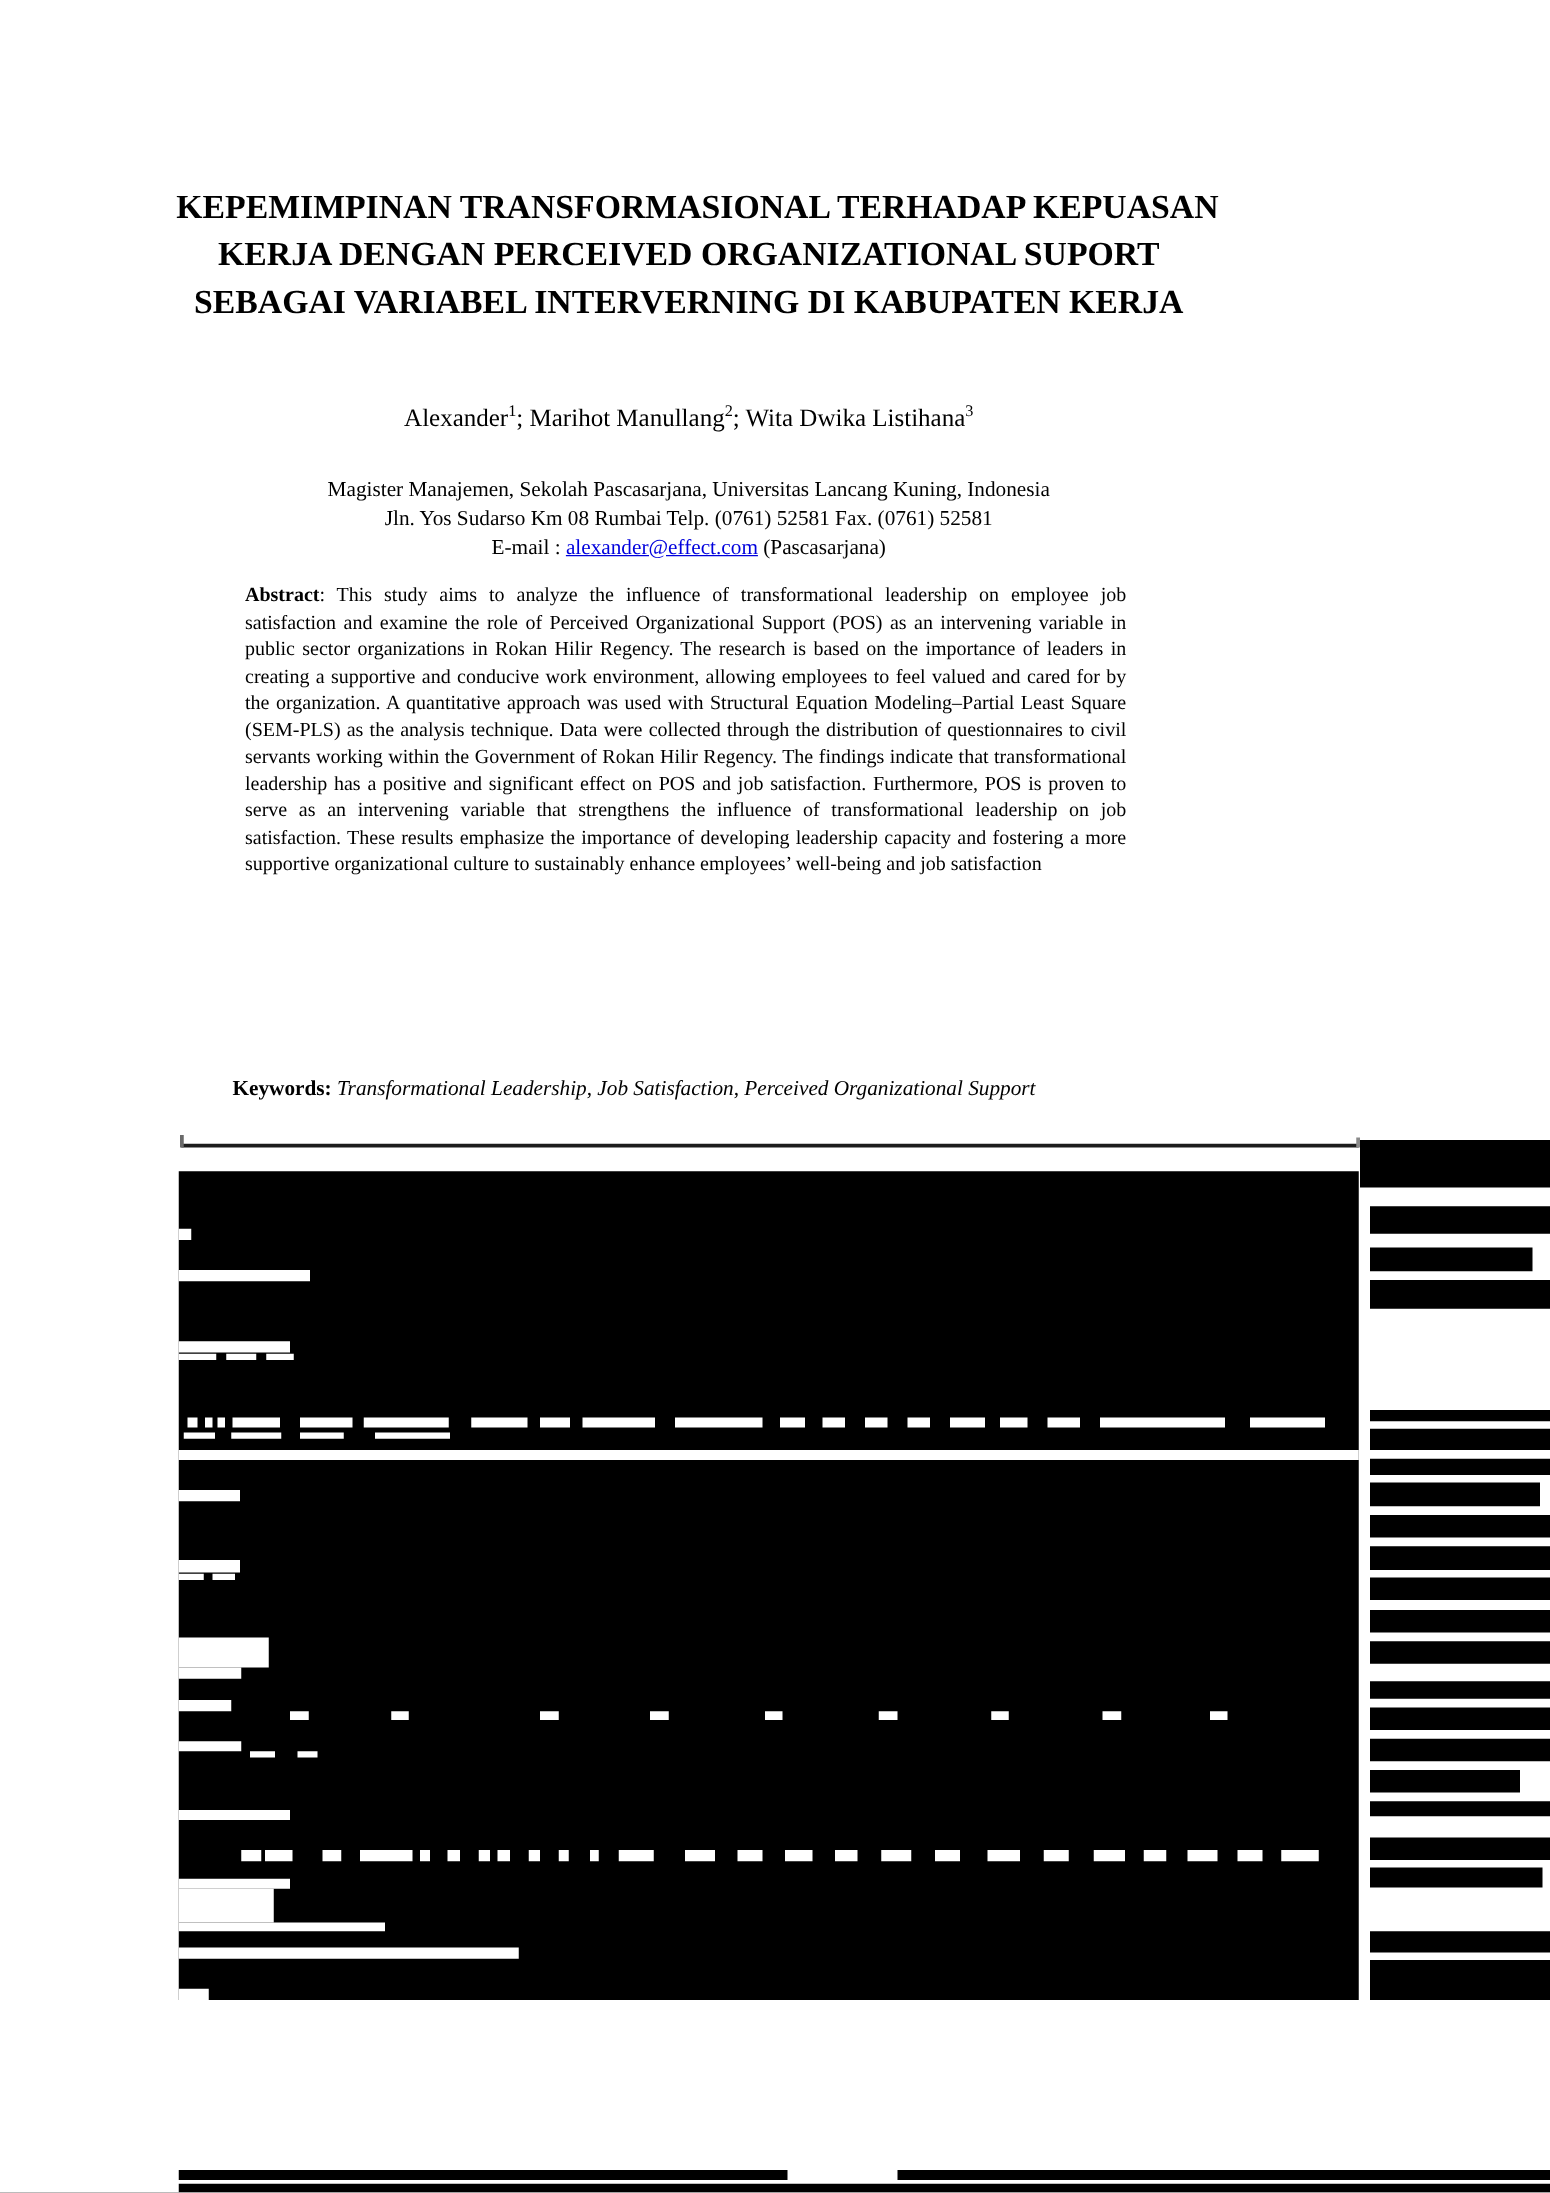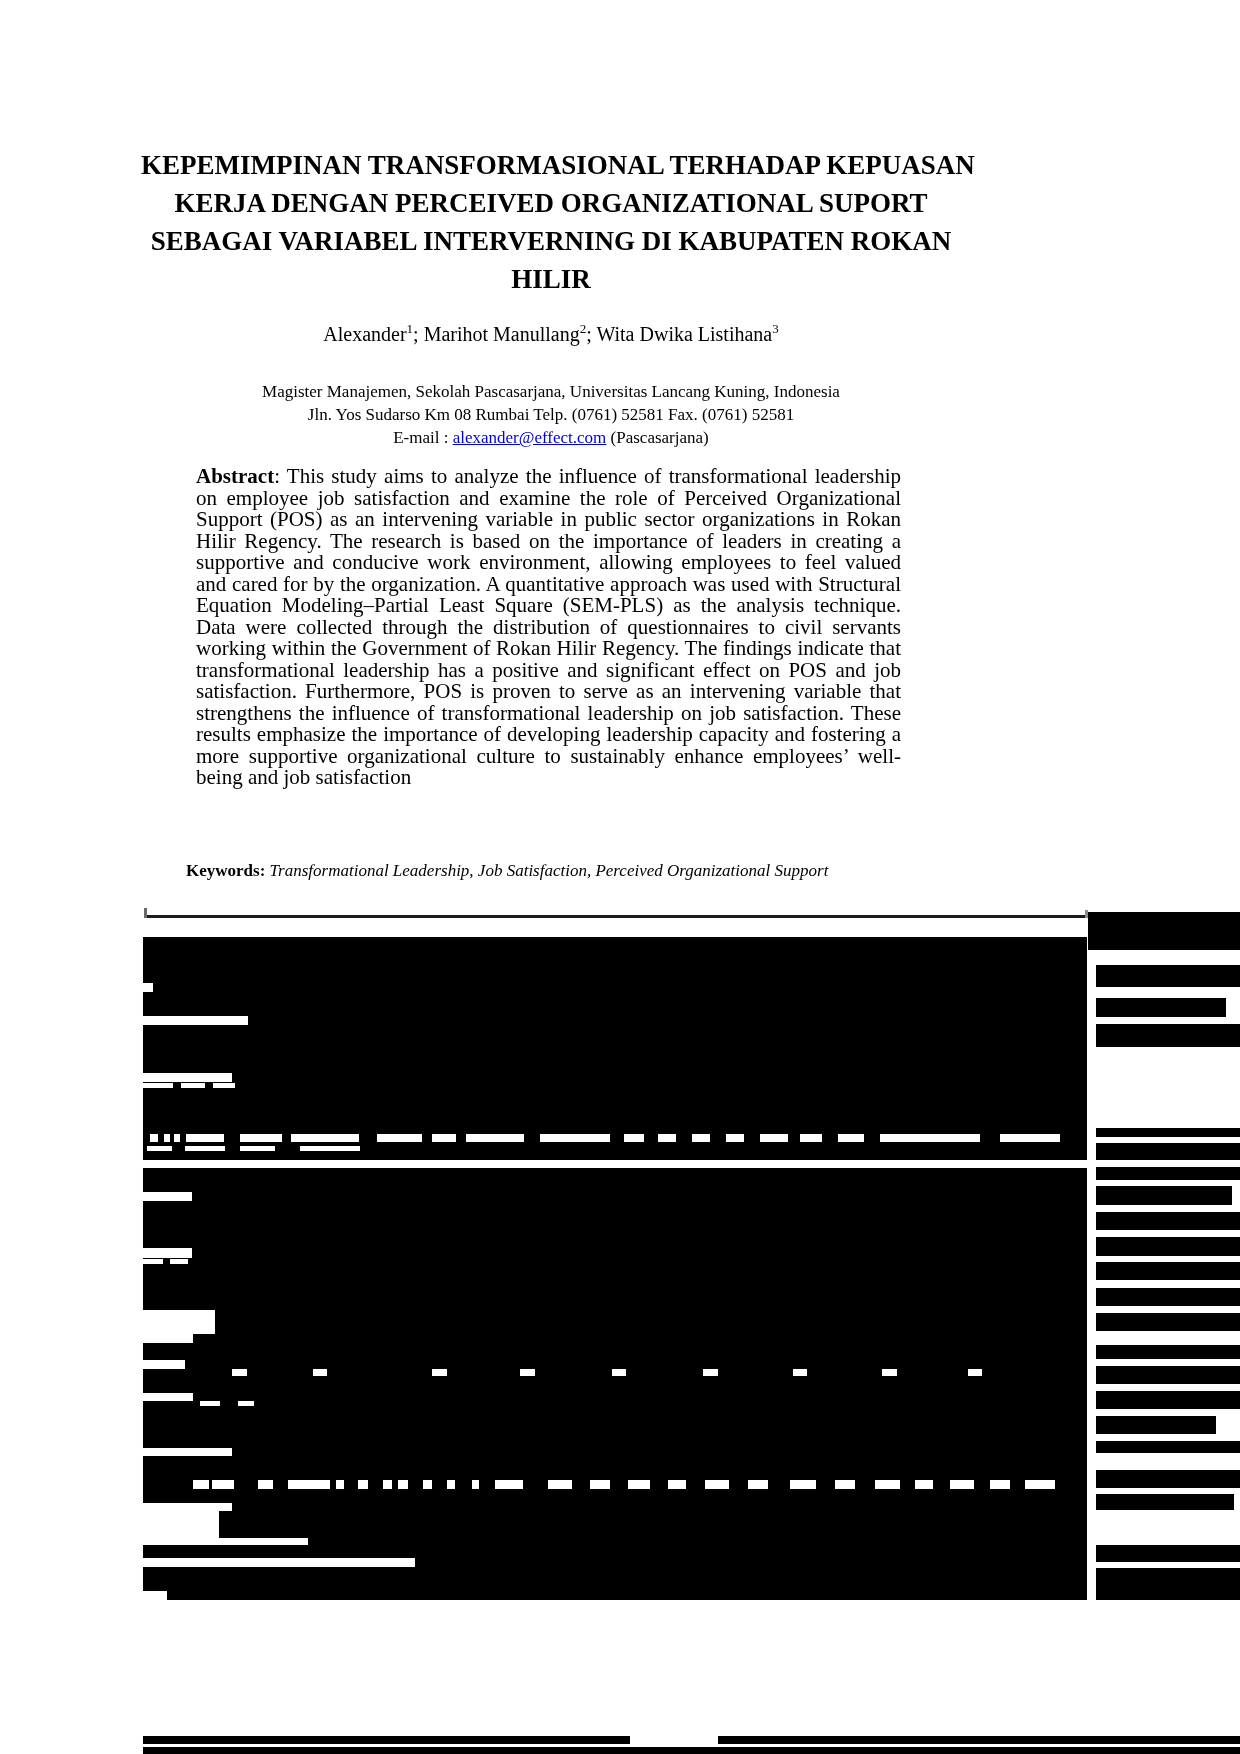--- a/index.html
+++ b/index.html
@@ -11,41 +11,40 @@
   .abs{position:absolute;}
   .centered-col{left:141px; width:820px; text-align:center;}
   .title-line{font-weight:bold; font-size:27px; line-height:38px; white-space:nowrap;}
   .authors{font-size:20px; line-height:26px; white-space:nowrap;}
   .authors sup{font-size:13px;}
   .affil{font-size:17px; line-height:23px;}
   .email-line{font-size:17px; line-height:23px;}
   .email-link{text-decoration:underline; cursor:pointer;}
   .abstract-block{
     left:196px; width:705px; text-align:justify;
-    font-size:21px; line-height:21.5px;
+    font-size:16px; line-height:21.5px;
   }
   .abstract-label{font-weight:bold;}
   .keywords-block{
     left:186px; width:705px; text-align:justify;
     font-size:17px; line-height:30px;
   }
   .keywords-label{font-weight:bold;}
   .keywords-text{font-style:italic;}
   .rx{position:absolute;}
 </style>
 </head>
 <body>
 
 <div class="page">
 
   <div class="abs centered-col" style="top:146px;">
     <div class="title-line">KEPEMIMPINAN TRANSFORMASIONAL TERHADAP KEPUASAN</div>
     <div class="title-line">KERJA DENGAN PERCEIVED ORGANIZATIONAL SUPORT</div>
-    <div class="title-line">SEBAGAI VARIABEL INTERVERNING DI KABUPATEN ROKAN</div>
-    <div class="title-line">HILIR</div>
+    <div class="title-line">SEBAGAI VARIABEL INTERVERNING DI KABUPATEN KERJA</div>
   </div>
 
   <div class="abs centered-col authors" style="top:316px;">
     <span>Alexander</span><sup>1</sup><span>; </span><span>Marihot Manullang</span><sup>2</sup><span>; </span><span>Wita Dwika Listihana</span><sup>3</sup>
   </div>
 
   <div class="abs centered-col" style="top:360px;margin-top:20px;">
     <div class="affil">Magister Manajemen, Sekolah Pascasarjana, Universitas Lancang Kuning, Indonesia</div>
     <div class="affil">Jln. Yos Sudarso Km 08 Rumbai Telp. (0761) 52581 Fax. (0761) 52581</div>
     <div class="email-line">

